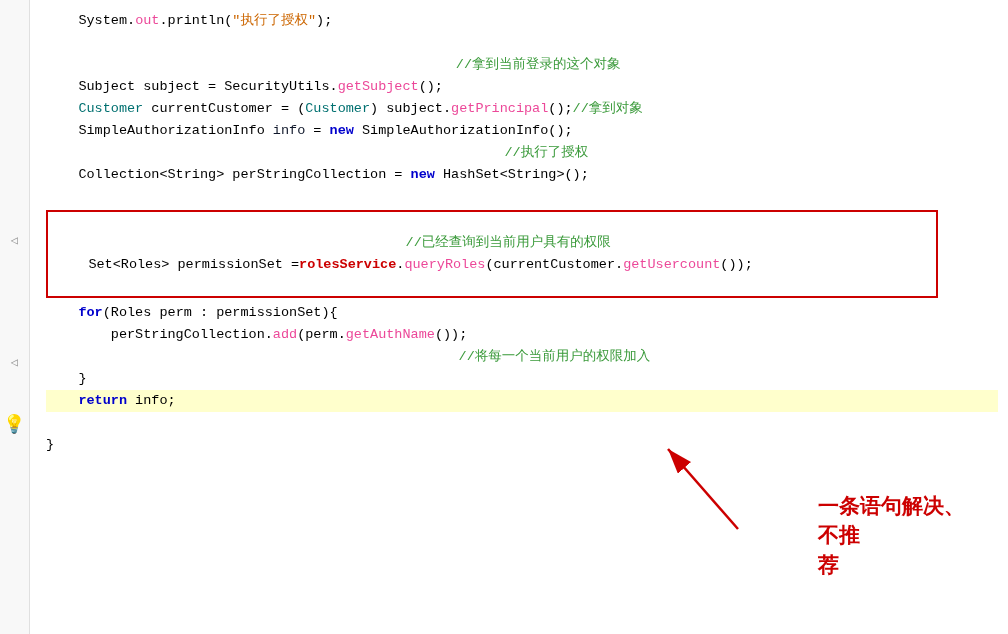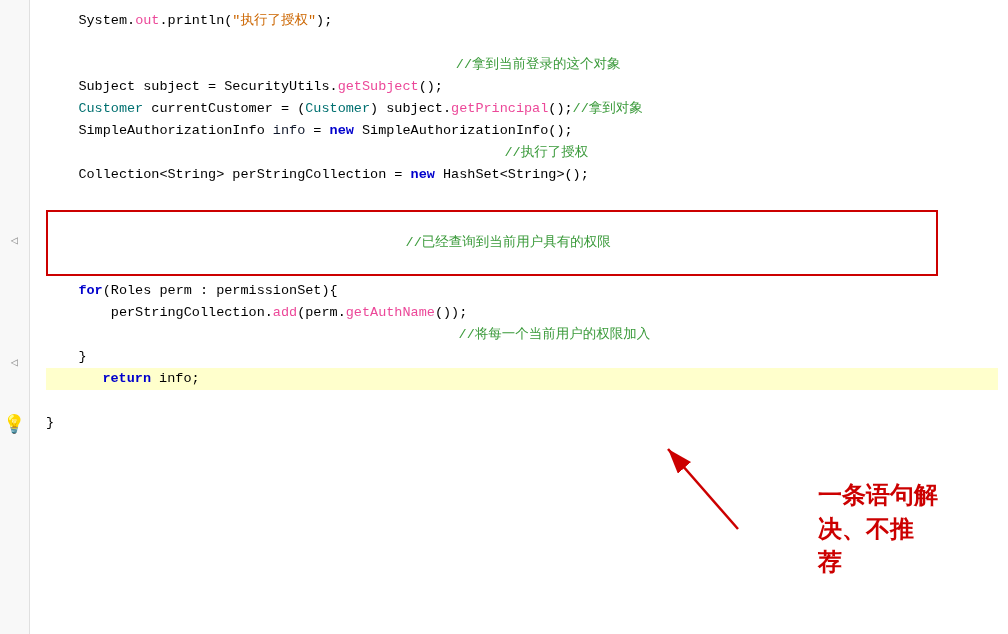--- a/index.html
+++ b/index.html
@@ -46,21 +46,20 @@
 
     .code-line {
       line-height: 22px;
       white-space: pre;
       display: block;
       font-size: 13.5px;
     }
 
     .code-line.highlighted-bg {
       background: #ffffcc;
-      padding-left: 24px;
     }
 
     .comment { color: #3a9a3a; text-align: center; }
     .keyword { color: #0000cc; font-weight: bold; }
     .italic-method { color: #ec4899; }
     .red-bold { color: #cc0000; font-weight: bold; }
 
     .lightbulb-icon {
       color: #f5c518;
       font-size: 18px;
@@ -95,20 +94,21 @@
   
   <div class="code-line comment">      //执行了授权</div>
   
   <div class="code-line">    Collection&lt;String&gt; perStringCollection = <span class="keyword">new</span> HashSet&lt;String&gt;();</div>
   
   <div class="code-line">&nbsp;</div>
 
   
   <div style="border: 2px solid #cc0000; margin: 2px 0 4px 0; padding: 20px 8px; display: inline-block; width: calc(100% - 60px);">
     <div class="code-line comment">    //已经查询到当前用户具有的权限</div>
+    <div class="code-line">    Set&lt;Roles&gt; permissionSet =<span class="red-bold">rolesService</span>.<span class="italic-method">queryRoles</span>(currentCustomer.<span class="italic-method">getUsercount</span>());</div>
   </div>
 
   
   <div class="code-line">    <span class="keyword">for</span>(Roles perm : permissionSet){</div>
   
   <div class="code-line">        perStringCollection.<span class="italic-method">add</span>(perm.<span class="italic-method">getAuthName</span>());</div>
   
   <div class="code-line comment">        //将每一个当前用户的权限加入</div>
   
   <div class="code-line">    }</div>
@@ -125,17 +125,17 @@
 
     <defs>
       <marker id="arrowhead" markerWidth="10" markerHeight="7" refX="10" refY="3.5" orient="auto">
         <polygon points="0 0, 10 3.5, 0 7" fill="#cc0000"></polygon>
       </marker>
     </defs>
     <line x1="100" y1="100" x2="30" y2="20" stroke="#cc0000" stroke-width="2.5" marker-end="url(#arrowhead)"></line>
   </svg>
 
   
-  <div style="position:absolute; right:30px; bottom:55px; color:#cc0000; font-size:24px; font-family:'SimHei','Microsoft YaHei',sans-serif; font-weight:bold; line-height:1.4; width:160px;">
+  <div style="position:absolute; right:30px; bottom:55px; color:#cc0000; font-size:21px; font-family:'SimHei','Microsoft YaHei',sans-serif; font-weight:bold; line-height:1.4; width:160px;">
     一条语句解决、不推<br>荐
   </div>
 
 </div>
 
 </body></html>

